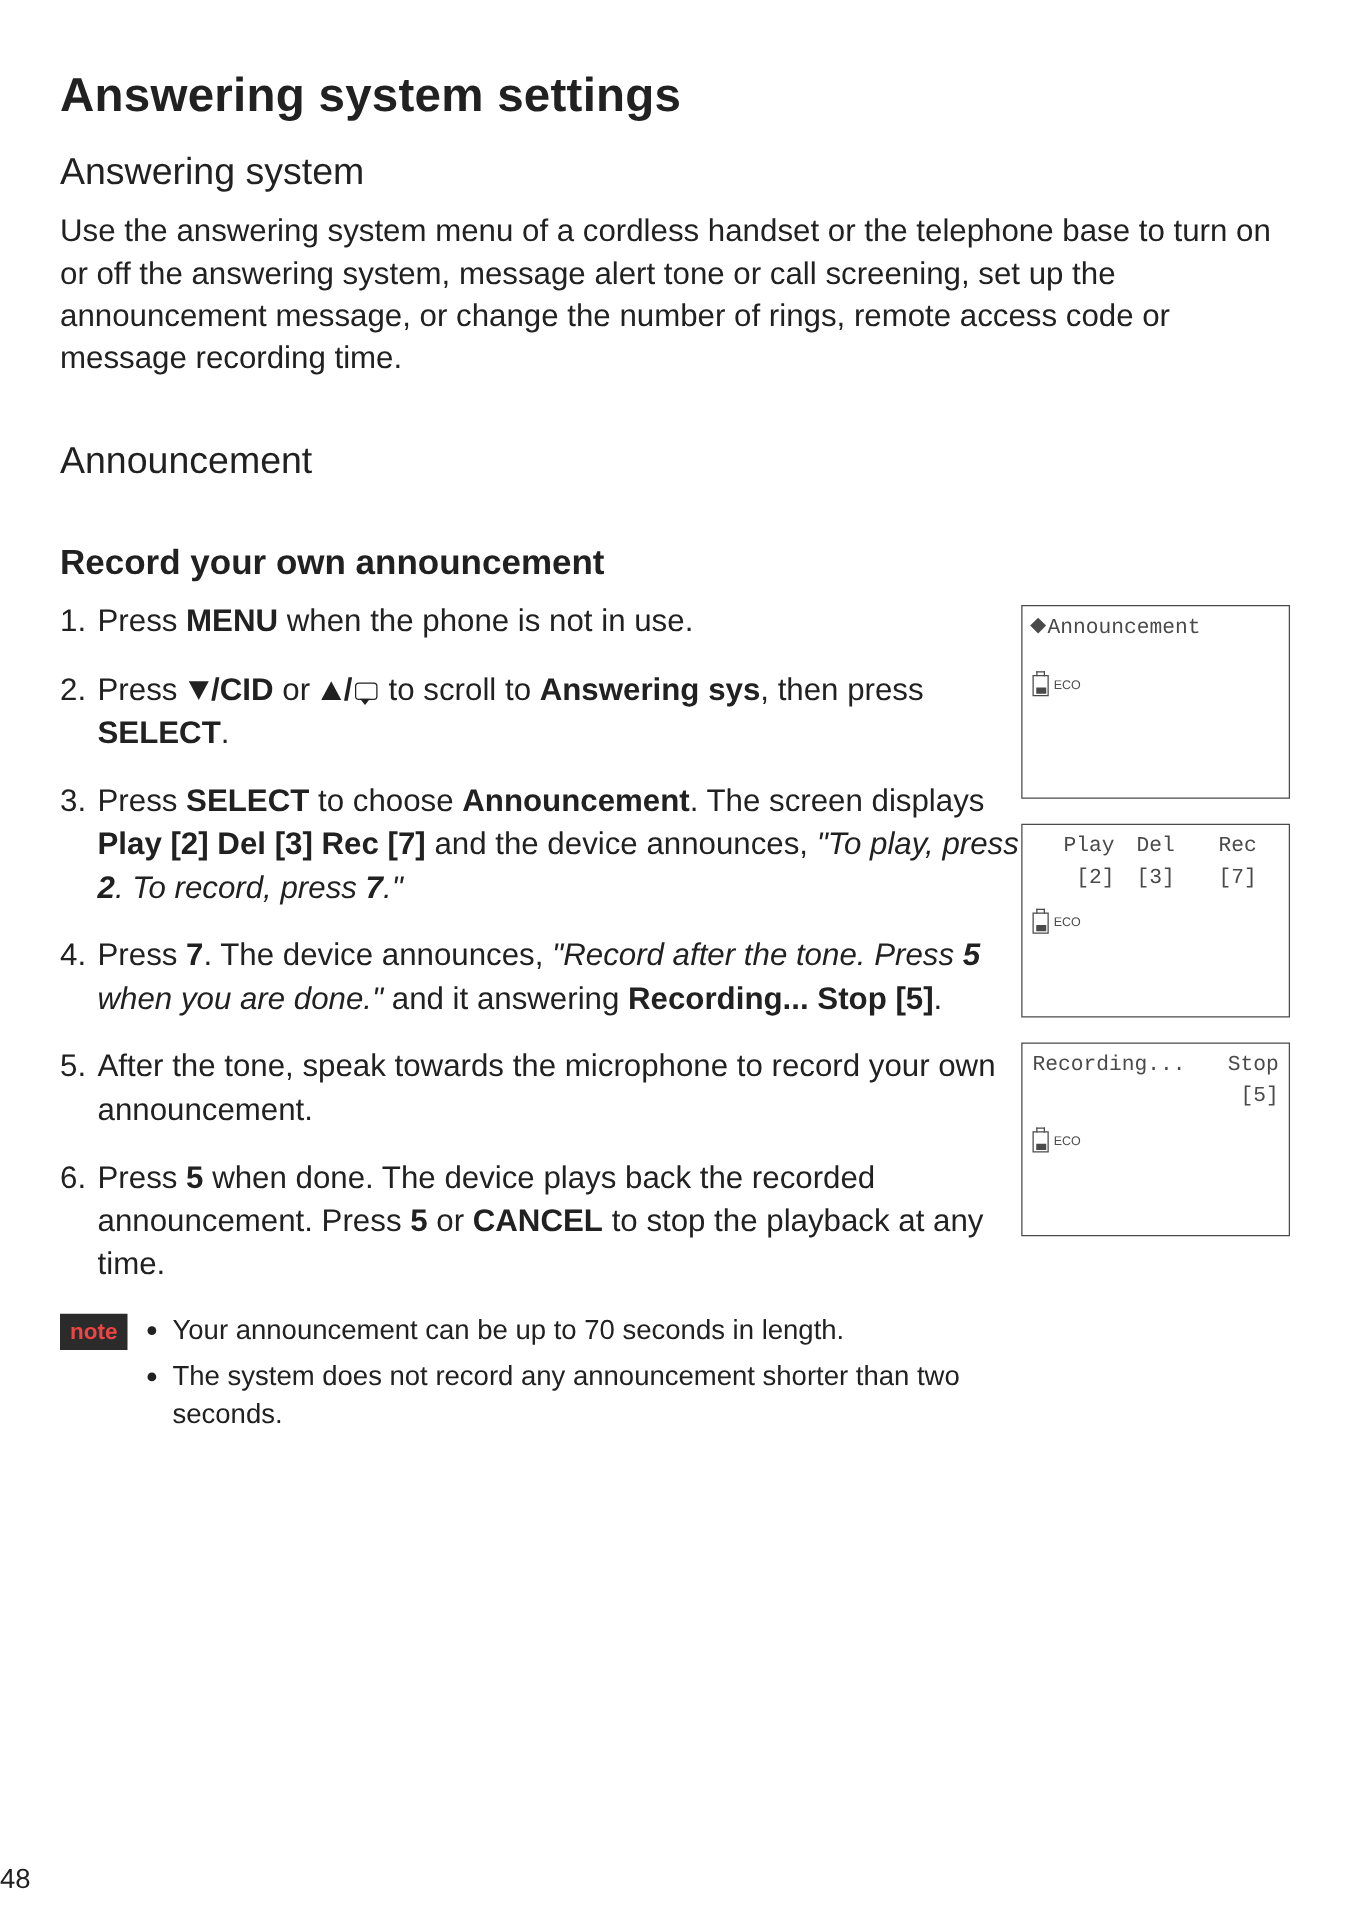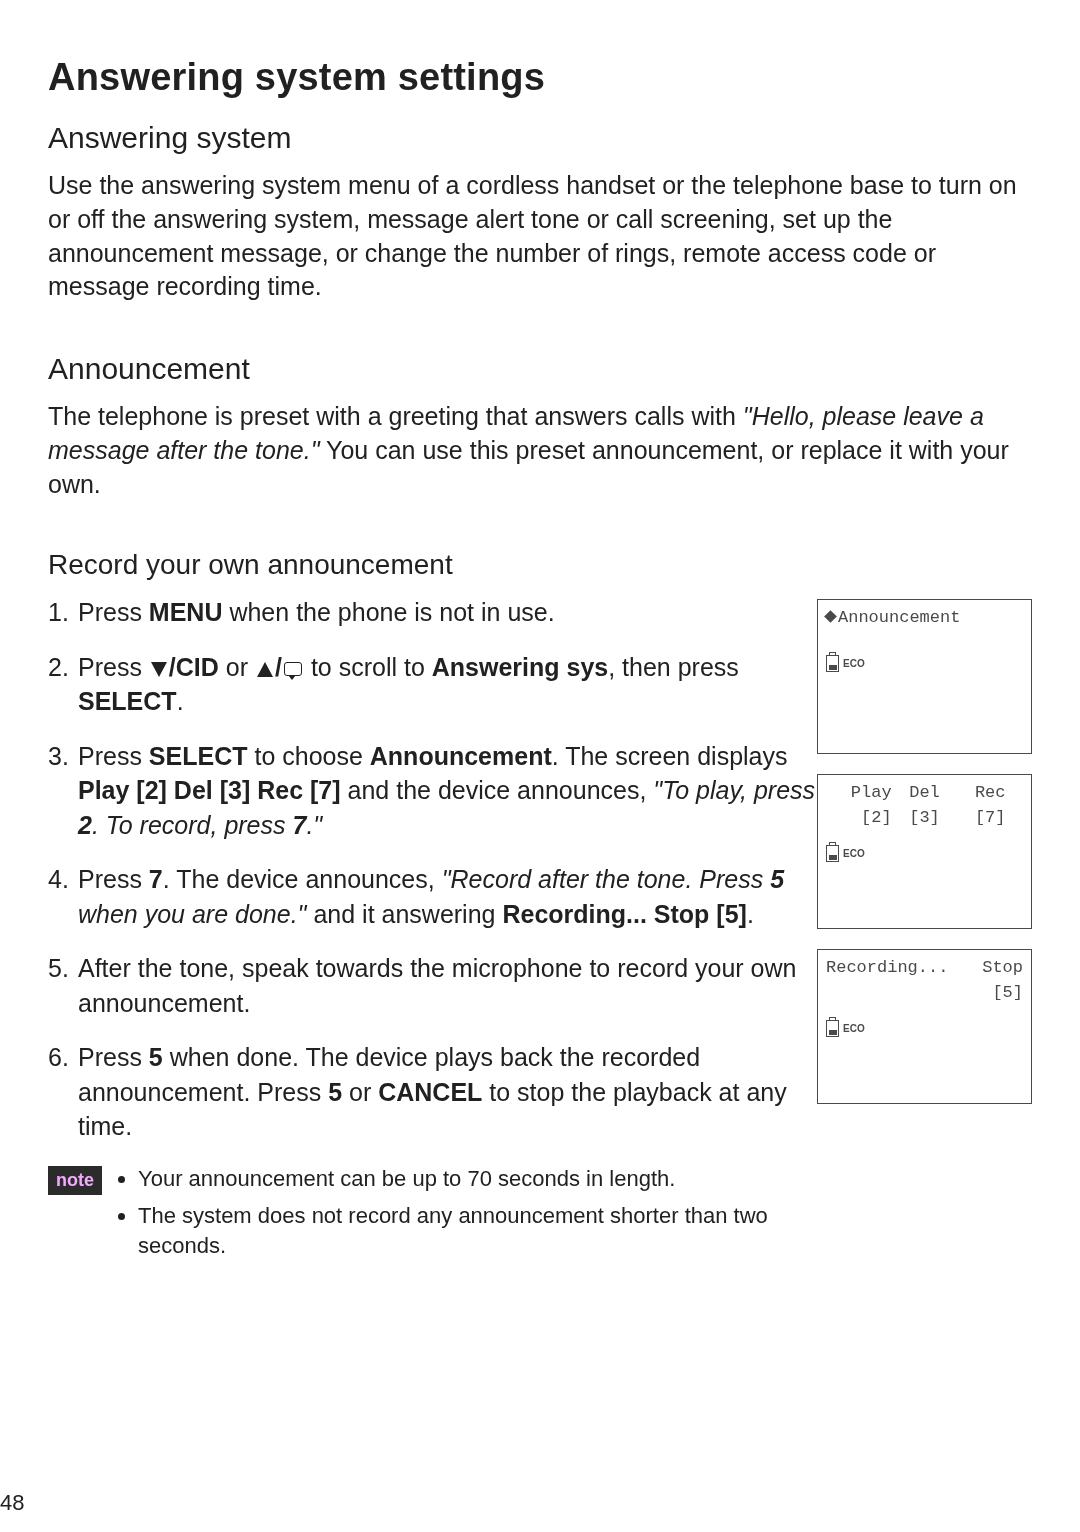--- a/index.html
+++ b/index.html
@@ -1,70 +1,67 @@
 <!DOCTYPE html>
 <html><head>
 <meta charset="utf-8">
 <style>
   html,body{margin:0;padding:0;background:#fff;color:#212121;font-family:Arial,Helvetica,sans-serif}
   .page{width:1080px;min-height:1532px;margin:16px auto;padding:40px 48px 0 48px;box-sizing:border-box;position:relative}
   h1{font-size:38px;font-weight:bold;margin:0 0 22px 0;letter-spacing:0.2px}
   h2{font-size:30px;font-weight:normal;margin:0 0 14px 0}
-  h3{font-size:28px;font-weight:normal;margin:0 0 14px 0}
+  h3{font-size:28px;font-weight:bold;margin:0 0 14px 0}
   p{font-size:25px;line-height:1.35;margin:0 0 28px 0}
   .section{margin-bottom:48px}
   .content-cols{display:flex;align-items:flex-start;}
   .left-col{flex:1;min-width:0}
   .right-col{width:215px;flex:none;margin-top:4px}
   ol.steps{list-style:none;padding:0;margin:0;font-size:25px;line-height:1.38;counter-reset:step}
   ol.steps>li{counter-increment:step;position:relative;padding-left:30px;margin-bottom:20px}
   ol.steps>li::before{content:counter(step)".";position:absolute;left:0;top:0}
   .italic{font-style:italic}
   .bold{font-weight:bold}
   .tri-down{display:inline-block;width:0;height:0;border-left:8px solid transparent;border-right:8px solid transparent;border-top:15px solid #212121;vertical-align:middle;margin:0 2px}
   .tri-up{display:inline-block;width:0;height:0;border-left:8px solid transparent;border-right:8px solid transparent;border-bottom:15px solid #212121;vertical-align:middle;margin:0 2px}
   .speech-icon{display:inline-block;width:16px;height:12px;border:1.5px solid #212121;border-radius:3px;vertical-align:middle;position:relative;margin:0 2px}
   .speech-icon::after{content:"";position:absolute;left:3px;bottom:-5px;width:0;height:0;border-left:4px solid transparent;border-right:4px solid transparent;border-top:5px solid #212121}
   .note-row{display:flex;align-items:flex-start;gap:14px;margin-top:6px}
-  .note-badge{background:#2b2b2b;color:#f0abfc;font-weight:bold;font-size:18px;padding:4px 8px;margin-top:2px}
+  .note-badge{background:#2b2b2b;color:#ef4444;font-weight:bold;font-size:18px;padding:4px 8px;margin-top:2px}
   ul.notes{list-style:disc;padding-left:22px;margin:0;font-size:22px;line-height:1.35}
   ul.notes>li{margin-bottom:8px}
   
   .lcd-stack{display:flex;flex-direction:column;gap:20px}
   .lcd{border:1.5px solid #4a4a4a;padding:8px 8px 10px 8px;font-family:"Courier New",monospace;font-size:17px;color:#4a4a4a;height:155px;box-sizing:border-box}
   .lcd .row{display:flex;justify-content:space-between;white-space:nowrap}
   .lcd .row3{display:flex;justify-content:space-between;white-space:nowrap}
   .lcd .row3 span{flex:1;text-align:right}
   .lcd .row3 span:nth-child(2){text-align:center}
   .lcd .row3 span:nth-child(3){text-align:center}
   .lcd .eco{display:flex;align-items:center;gap:4px;margin-top:28px}
   .bat-icon{display:inline-block;width:11px;height:15px;border:1.3px solid #4a4a4a;position:relative}
   .bat-icon::before{content:"";position:absolute;top:-4px;left:2px;width:5px;height:3px;border:1.3px solid #4a4a4a;border-bottom:none}
   .bat-icon::after{content:"";position:absolute;left:1.5px;right:1.5px;bottom:1.5px;height:5px;background:#4a4a4a}
-  .eco-txt{font-weight:bold;font-size:10px;font-family:Arial,sans-serif}
+  .eco-txt{font-weight:normal;font-size:10px;font-family:Arial,sans-serif}
   .diamond{display:inline-block;width:9px;height:9px;background:#4a4a4a;transform:rotate(45deg);margin-right:3px;vertical-align:1px}
   .pagenum{position:absolute;bottom:32px;left:0;width:100%;font-size:22px}
   .nowrap{white-space:nowrap}
 </style>
 </head>
 <body>
 
 <div class="page">
   <h1>Answering system settings</h1>
 
   <div class="section">
     <h2>Answering system</h2>
     <p>Use the answering system menu of a cordless handset or the telephone base to turn on or off the answering system, message alert tone or call screening, set up the announcement message, or change the number of rings, remote access code or message recording time.</p>
   </div>
 
   <div class="section">
     <h2>Announcement</h2>
-    <p>
-      <span>The telephone is preset with a greeting that answers calls with </span><span class="italic">"Hello, please leave a message after the tone."</span><span>  You can use this preset announcement, or replace it with your own.</span>
-    </p>
   </div>
 
   <div class="section">
     <h3>Record your own announcement</h3>
     <div class="content-cols">
       <div class="left-col">
         <ol class="steps">
           <li>
             <span>Press </span><span class="bold">MENU</span><span> when the phone is not in use.</span>
           </li>

